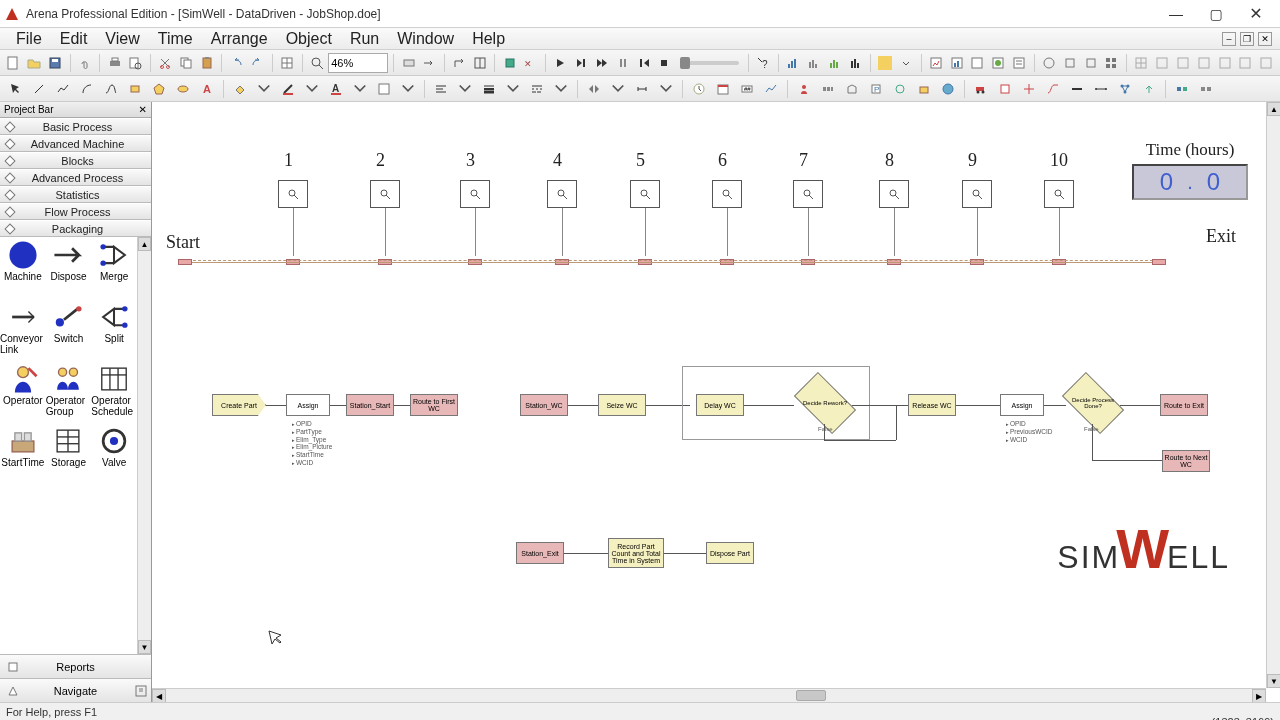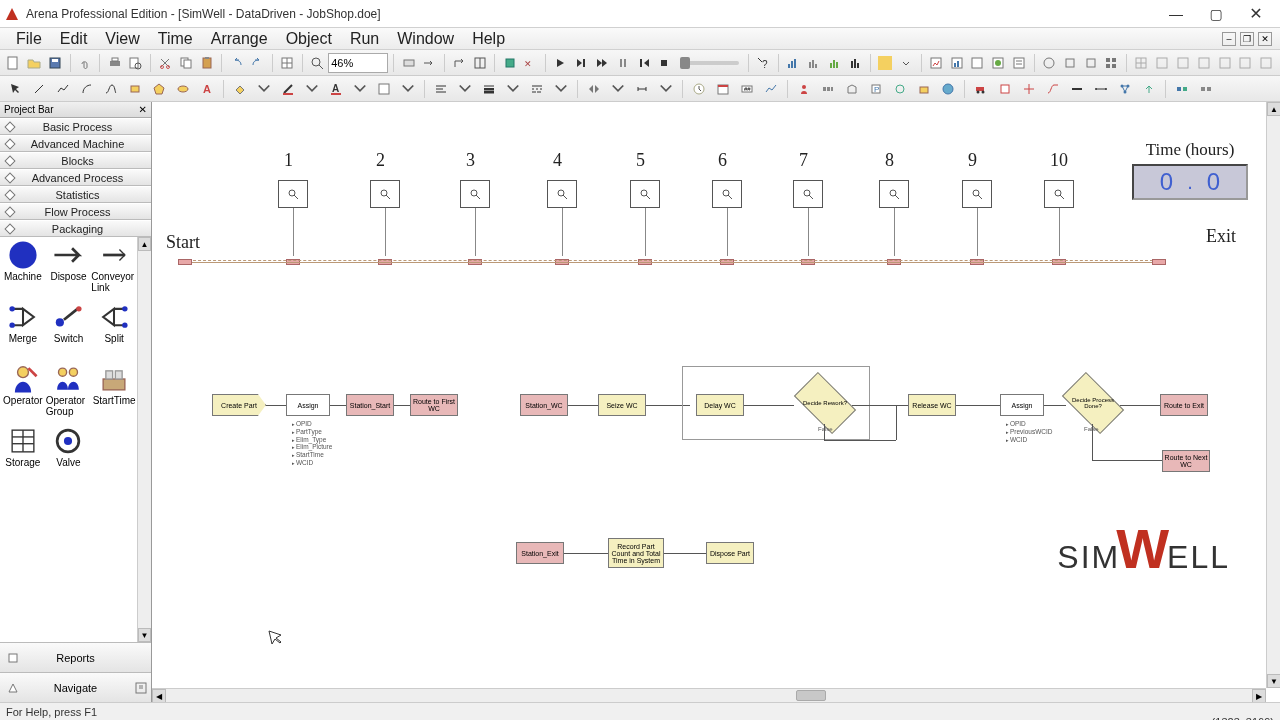--- a/index.html
+++ b/index.html
@@ -32,21 +32,21 @@
 
 .main { position: absolute; top: 102px; bottom: 18px; left: 0; right: 0; display: flex; }
 
 
 .projectbar { width: 152px; border-right: 1px solid #999; display: flex; flex-direction: column; background: #f6f6f6; }
 .pb-header { height: 16px; background: linear-gradient(#f0f0f0,#dcdcdc); border-bottom: 1px solid #aaa; font-size: 10px; padding: 0 4px; display: flex; align-items: center; }
 .pb-header .close-x { margin-left: auto; font-size: 10px; }
 .pb-cat { height: 17px; background: linear-gradient(#fafafa,#e4e4e4); border-bottom: 1px solid #bbb; border-top: 1px solid #fff; display: flex; align-items: center; font-size: 11px; color: #222; padding: 0 4px; }
 .pb-cat .diamond { width: 8px; height: 8px; border: 1px solid #777; transform: rotate(45deg); margin-right: 8px; margin-left: 2px; background: #fff; }
 .pb-cat .dtext { flex: 1; text-align: center; margin-left: -14px; }
-.pb-report { height: 30px; background: linear-gradient(#fafafa,#e4e4e4); border-top: 1px solid #bbb; display: flex; align-items: center; justify-content: center; font-size: 11px; }
+.pb-report { height: 24px; background: linear-gradient(#fafafa,#e4e4e4); border-top: 1px solid #bbb; display: flex; align-items: center; justify-content: center; font-size: 11px; }
 .pb-report .sicon { width: 10px; height: 10px; margin-right: 4px; position: absolute; left: 8px; }
 
 
 .palette { flex: 1; overflow: hidden; display: flex; background: #fff; }
 .palette-grid { flex: 1; display: grid; grid-template-columns: 1fr 1fr 1fr; grid-auto-rows: 62px; padding-top: 0; }
 .pal-item { display: flex; flex-direction: column; align-items: center; justify-content: flex-start; font-size: 10px; gap: 2px; padding-top: 4px; }
 .pal-item .picon { width: 38px; height: 28px; display: flex; align-items: center; justify-content: center; }
 .pal-scroll { width: 14px; background: #eee; border-left: 1px solid #ccc; display: flex; flex-direction: column; }
 .pal-scroll .arr { height: 14px; background: #ddd; border: 1px solid #bbb; font-size: 8px; display: flex; align-items: center; justify-content: center; }
 .pal-scroll .track { flex: 1; }
@@ -753,39 +753,39 @@
             <div class="picon">
               <svg viewBox="0 0 28 28">
                 <path d="M4 14h18l-5-5m5 5l-5 5" fill="none" stroke="#333" stroke-width="2"></path>
               </svg>
             </div>
             <span>Dispose</span>
           </div>
           <div class="pal-item">
             <div class="picon">
               <svg viewBox="0 0 28 28">
-                <line x1="6" y1="14" x2="22" y2="14" stroke="#333" stroke-width="2"></line>
-                <path d="M18 10l4 4-4 4" fill="none" stroke="#333"></path>
-              </svg>
-            </div>
-            <span>Conveyor Link</span>
-          </div>
-          <div class="pal-item">
-            <div class="picon">
-              <svg viewBox="0 0 28 28">
                 <path d="M6 8h8m-8 12h8m0-12v12l8-6z" fill="none" stroke="#333" stroke-width="1.5"></path>
                 <circle cx="6" cy="8" r="2" fill="#2030c0"></circle>
                 <circle cx="6" cy="20" r="2" fill="#2030c0"></circle>
               </svg>
             </div>
             <span>Merge</span>
           </div>
           <div class="pal-item">
             <div class="picon">
               <svg viewBox="0 0 28 28">
+                <line x1="6" y1="14" x2="22" y2="14" stroke="#333" stroke-width="2"></line>
+                <path d="M18 10l4 4-4 4" fill="none" stroke="#333"></path>
+              </svg>
+            </div>
+            <span>Conveyor Link</span>
+          </div>
+          <div class="pal-item">
+            <div class="picon">
+              <svg viewBox="0 0 28 28">
                 <circle cx="8" cy="18" r="3" fill="#2030c0"></circle>
                 <path d="M11 16l10-8" stroke="#333" stroke-width="2"></path>
                 <circle cx="22" cy="8" r="2" fill="#c44"></circle>
               </svg>
             </div>
             <span>Switch</span>
           </div>
           <div class="pal-item">
             <div class="picon">
               <svg viewBox="0 0 28 28">
@@ -808,20 +808,31 @@
           </div>
           <div class="pal-item">
             <div class="picon">
               <svg viewBox="0 0 28 28">
                 <circle cx="10" cy="9" r="3" fill="#f4d060" stroke="#965"></circle>
                 <circle cx="18" cy="9" r="3" fill="#f4d060" stroke="#965"></circle>
                 <path d="M6 22c0-4 2-6 4-6s4 2 4 6M14 22c0-4 2-6 4-6s4 2 4 6" fill="#2030c0"></path>
               </svg>
             </div>
             <span>Operator Group</span>
+          </div>
+          <div class="pal-item">
+            <div class="picon">
+              <svg viewBox="0 0 28 28">
+                <rect x="5" y="6" width="18" height="16" fill="#fff" stroke="#333"></rect>
+                <line x1="5" y1="11" x2="23" y2="11" stroke="#333"></line>
+                <line x1="11" y1="6" x2="11" y2="22" stroke="#333"></line>
+                <line x1="17" y1="6" x2="17" y2="22" stroke="#333"></line>
+              </svg>
+            </div>
+            <span>Operator Schedule</span>
           </div>
           <div class="pal-item">
             <div class="picon">
               <svg viewBox="0 0 28 28">
                 <rect x="6" y="14" width="16" height="8" fill="#c8a878" stroke="#965"></rect>
                 <rect x="8" y="8" width="5" height="6" fill="#ddd" stroke="#999"></rect>
                 <rect x="15" y="8" width="5" height="6" fill="#ddd" stroke="#999"></rect>
               </svg>
             </div>
             <span>StartTime</span>

